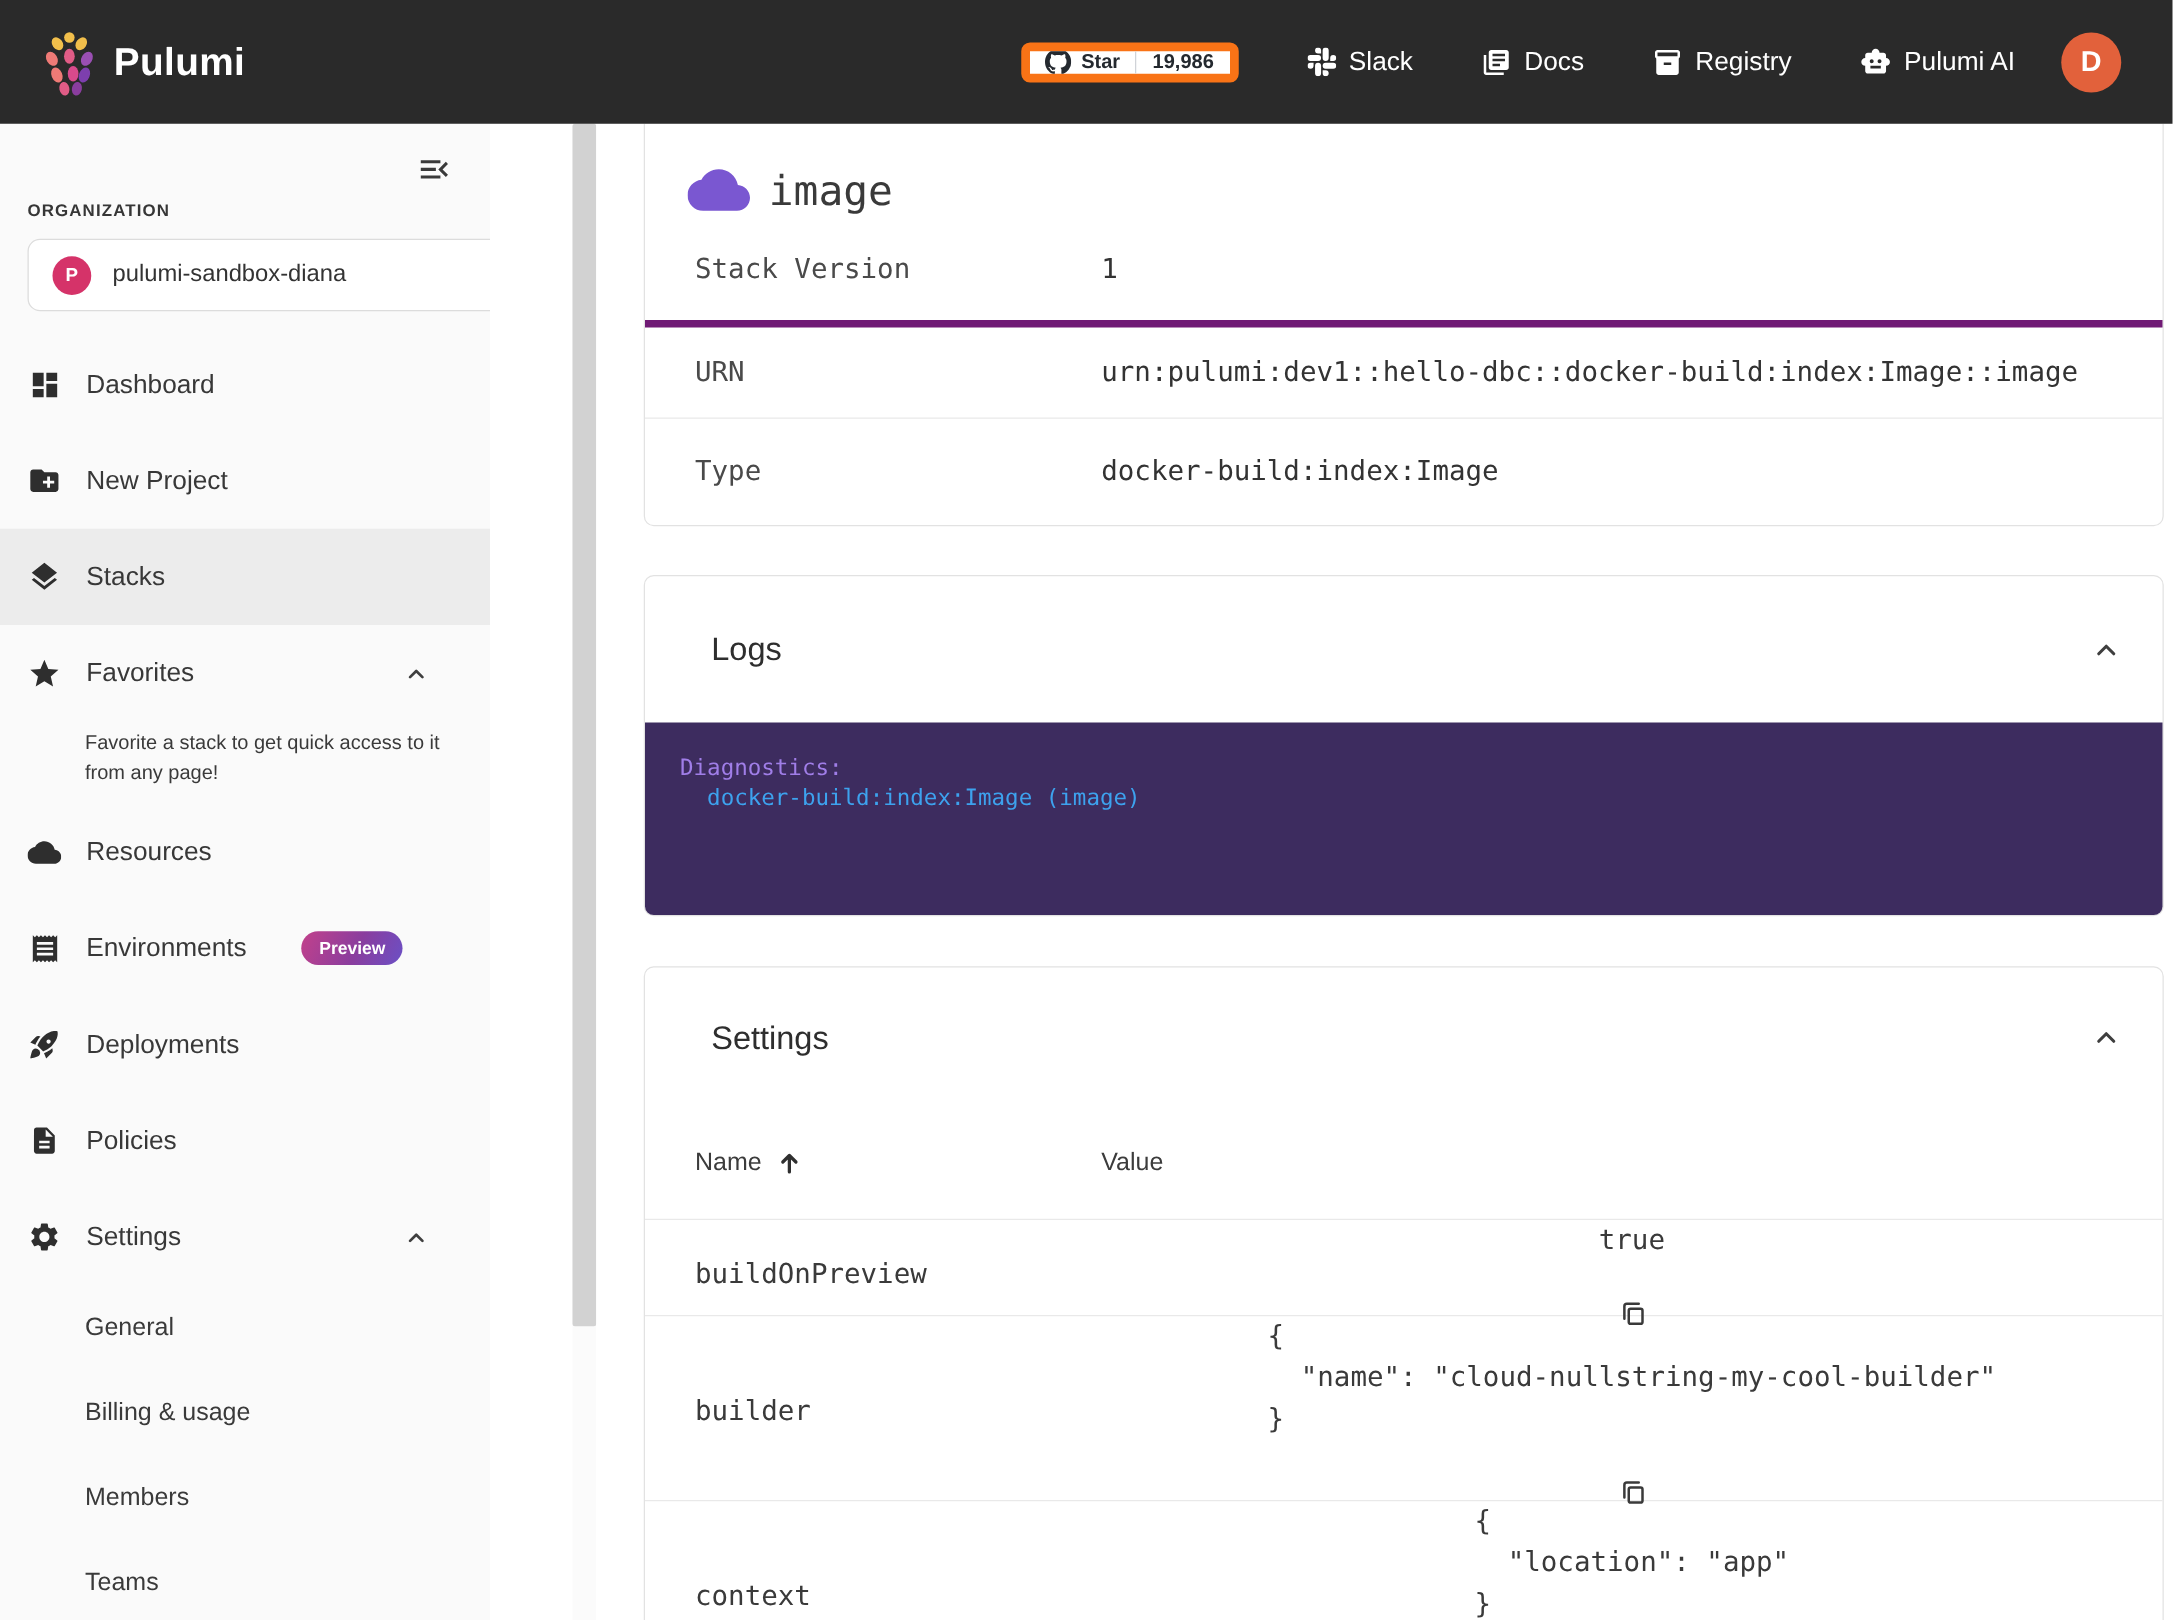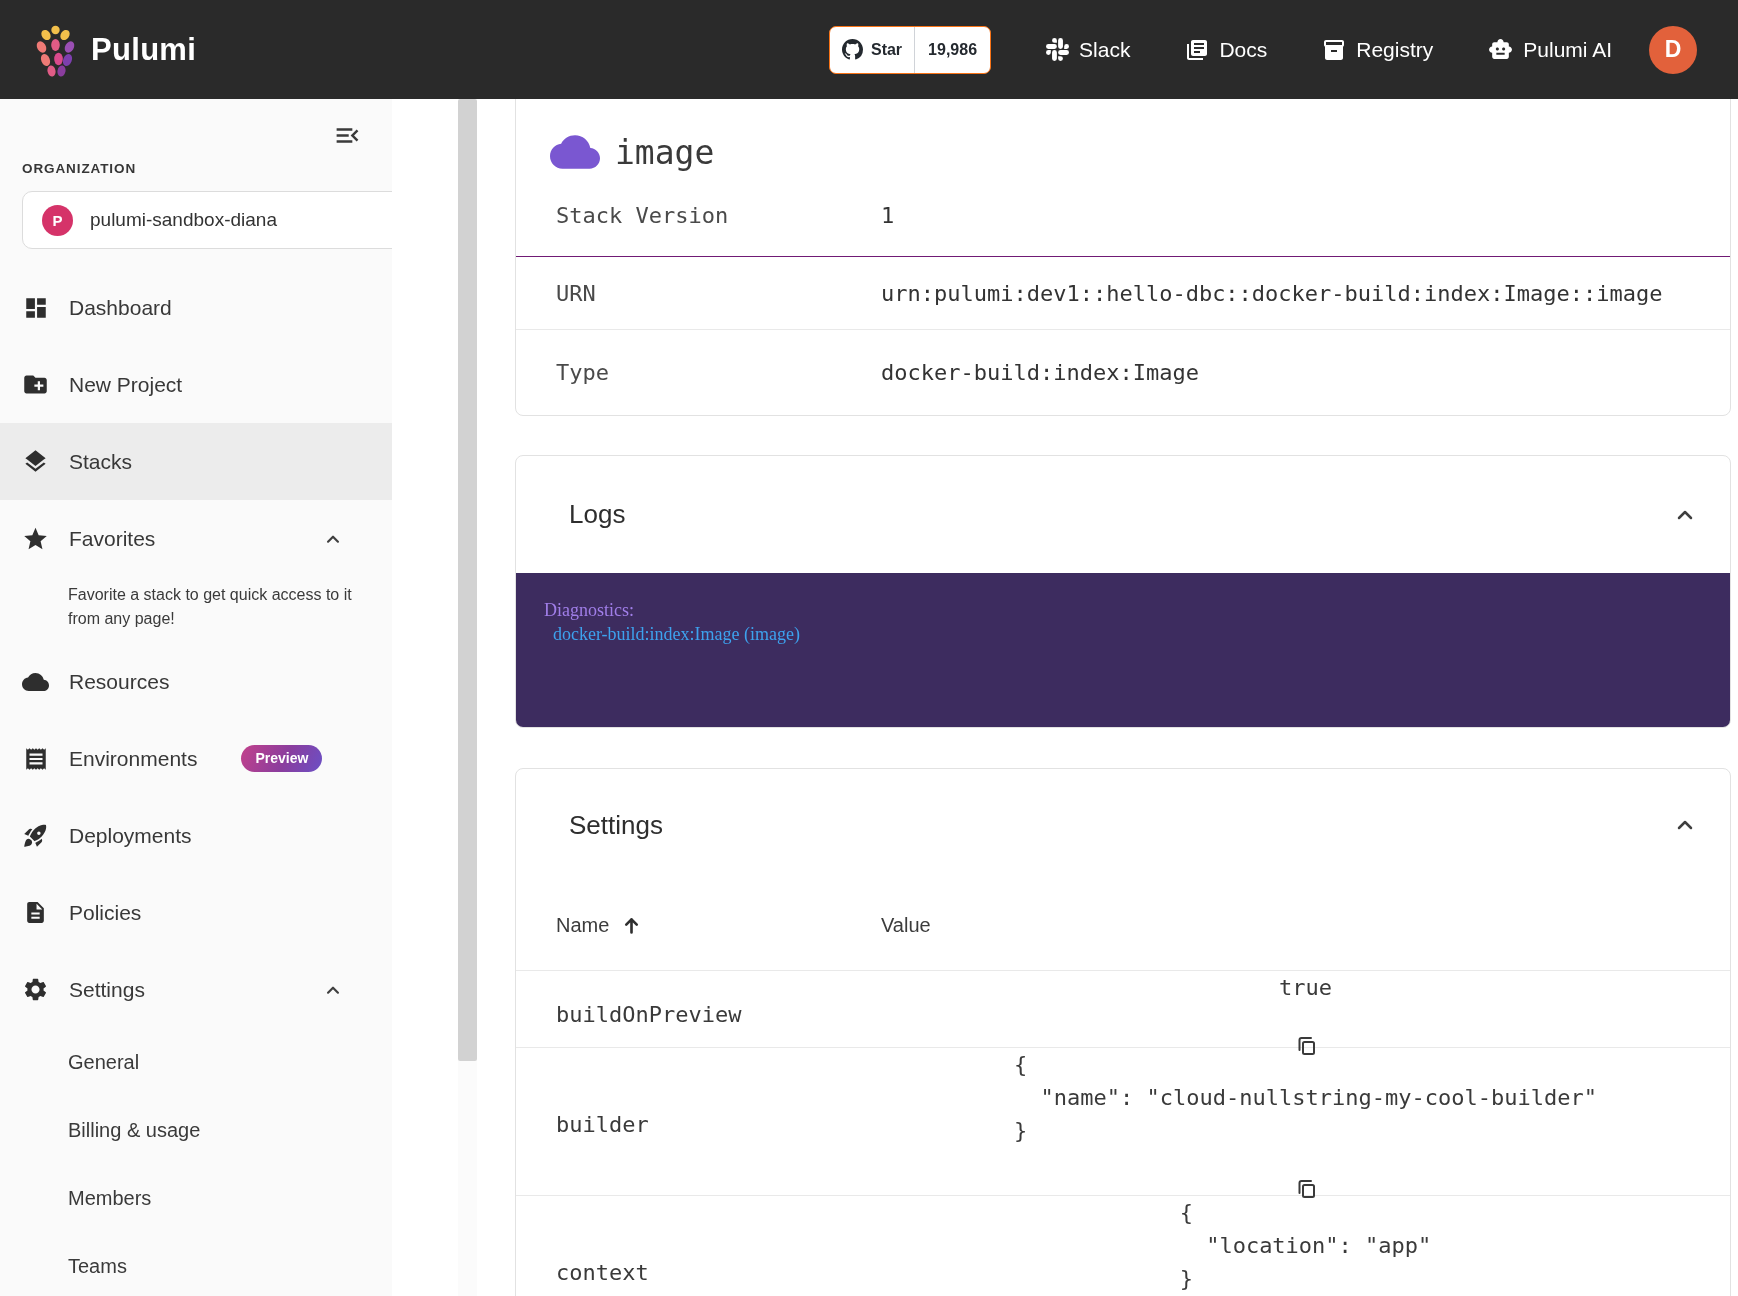--- a/index.html
+++ b/index.html
@@ -15,22 +15,22 @@
   .navbar {
     position:absolute; top:0; left:0; right:0; height:99px;
     background:var(--navbar-bg); display:flex; align-items:center;
     justify-content:space-between; padding:0 41px 0 33px; z-index:5;
   }
   .brand { display:flex; align-items:center; gap:13px; }
   .brand-name { color:#fff; font-size:31px; font-weight:600; letter-spacing:.3px; }
   .nav-right { display:flex; align-items:center; gap:55px; }
   .star-btn {
     display:flex; align-items:stretch; background:#fff; border-radius:7px;
-    height:48px; font-size:16px; font-weight:700; color:#24292f; overflow:hidden;
-    cursor:pointer; border:1px solid #f97316;
+    height:32px; font-size:16px; font-weight:700; color:#24292f; overflow:hidden;
+    cursor:pointer; border:7px solid #f97316;
   }
   .star-left { display:flex; align-items:center; gap:8px; padding:0 12px; }
   .star-count { display:flex; align-items:center; padding:0 13px; border-left:1px solid #d0d3d8; }
   .nav-link { display:flex; align-items:center; gap:10px; color:#fff; font-size:21px; font-weight:500; cursor:pointer; }
   .nav-avatar {
     width:48px; height:48px; border-radius:50%; background:var(--avatar-orange);
     color:#fff; font-size:23px; font-weight:700; display:flex; align-items:center;
     justify-content:center; margin-left:-18px; cursor:pointer;
   }
 
@@ -67,39 +67,39 @@
   .sub-item { height:68px; display:flex; align-items:center; padding-left:68px; font-size:20px; color:#3a3a3a; cursor:pointer; }
 
   .scroll-track { position:absolute; top:99px; left:458px; width:19px; bottom:0; background:#fbfbfb; }
   .scroll-thumb { position:absolute; top:0; left:0; width:19px; height:962px; background:#d2d2d2; border-radius:2px; }
 
   
   .main { position:absolute; top:99px; left:477px; right:0; bottom:0; background:#fff; overflow:hidden; }
   .card { margin:0 7px 0 38px; border:1px solid #e2e2e2; border-radius:8px; background:#fff; }
   .card-resource { margin-top:-1px; border-top-left-radius:0; border-top-right-radius:0; }
 
-  .res-top { border-bottom:1px solid #701a75; }
+  .res-top { border-bottom:6px solid #701a75; }
   .res-head { padding:28px 0 0 34px; display:flex; align-items:center; gap:15px; height:78px; }
   .res-title { font-size:33px; color:#3a3a3a; }
   .grid-row { display:grid; grid-template-columns:325px 1fr; align-items:center; padding-left:40px; }
   .sv-row { margin-top:24px; height:28px; margin-bottom:27px; font-size:22px; }
   .field-row { height:73px; border-bottom:1px solid #e9e9e9; font-size:22px; }
   .field-row.last { border-bottom:none; height:85px; }
   .f-label { color:#4a4a4a; }
   .f-value { color:#333; }
 
   .card-logs { margin-top:39px; }
   .card-head { height:117px; display:flex; align-items:center; padding:0 34px 0 53px; }
   .card-title { font-size:26px; color:#2e2e2e; font-weight:500; flex:1; }
   .chev-btn { cursor:pointer; display:flex; }
   .console {
     background:var(--log-bg); height:154px; border-radius:0 0 7px 7px;
     padding:25px 0 0 28px; font-size:18px; line-height:24px;
   }
-  .log-line { white-space:pre;font-family:Liberation Serif, serif; }
+  .log-line { white-space:pre; }
   .log-line.purple { color:var(--log-purple); }
   .log-line.blue { color:var(--log-blue); }
 
   .card-outputs { margin-top:40px; height:566px; }
   .card-head-out { height:112px; display:flex; align-items:center; padding:0 34px 0 53px; }
   .out-header { height:90px; border-bottom:1px solid #e9e9e9; font-size:20px; color:#3c3c3c; }
   .name-h { display:flex; align-items:center; gap:12px; cursor:pointer; }
   .out-row { border-bottom:1px solid #e9e9e9; font-size:22px; color:#3a3a3a; }
   .row-single { height:77px; }
   .row-multi { height:148px; }

